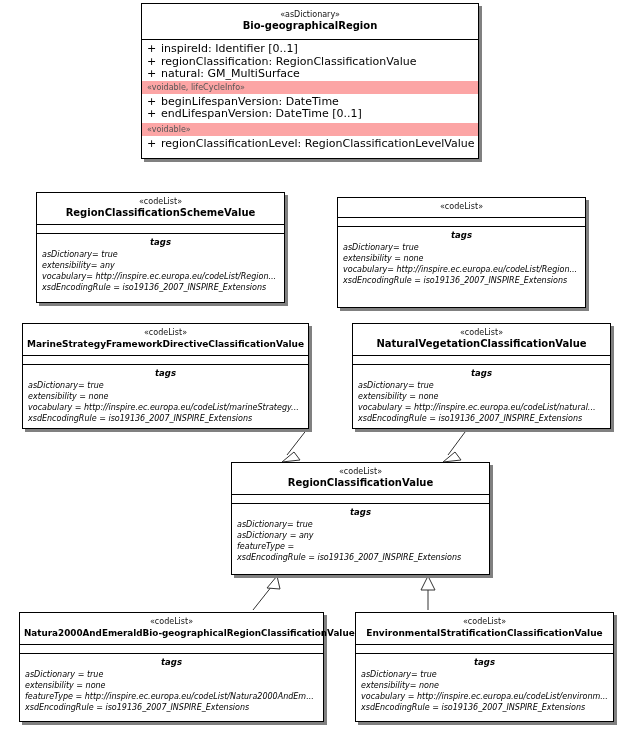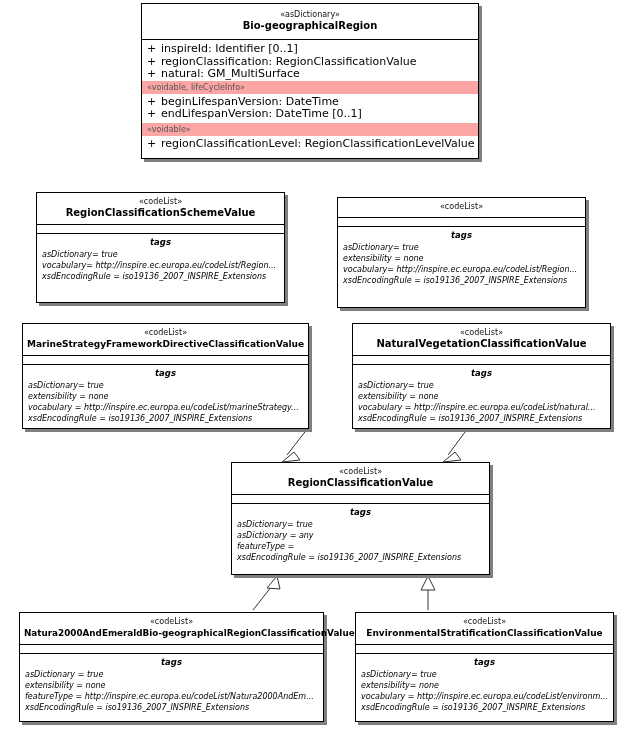--- a/index.html
+++ b/index.html
@@ -148,20 +148,21 @@
 
   <div class="node" style="left:36px;top:192px;width:249px;height:111px;">
     <div class="hdr">
       <div class="stereo">«codeList»</div>
       <div class="cname">RegionClassificationSchemeValue</div>
     </div>
     <div class="empty-compartment"></div>
     <div class="tagsbody">
       <div class="tagstitle">tags</div>
       <div class="tagline">asDictionary= true</div>
+      <div class="tagline">extensibility= any</div>
       <div class="tagline">vocabulary= http://inspire.ec.europa.eu/codeList/Region...</div>
       <div class="tagline">xsdEncodingRule = iso19136_2007_INSPIRE_Extensions</div>
     </div>
   </div>
 
   <div class="node" style="left:337px;top:197px;width:249px;height:111px;">
     <div class="hdr">
       <div class="stereo">«codeList»</div>
     </div>
     <div class="empty-compartment"></div>

